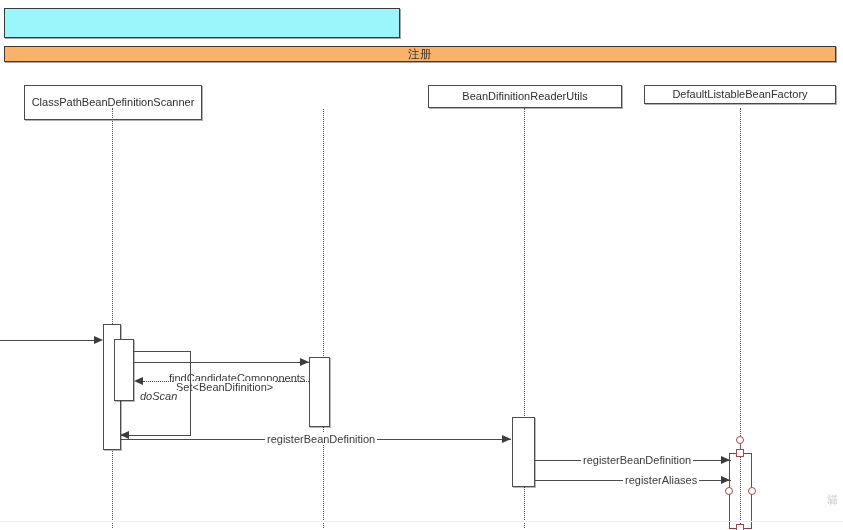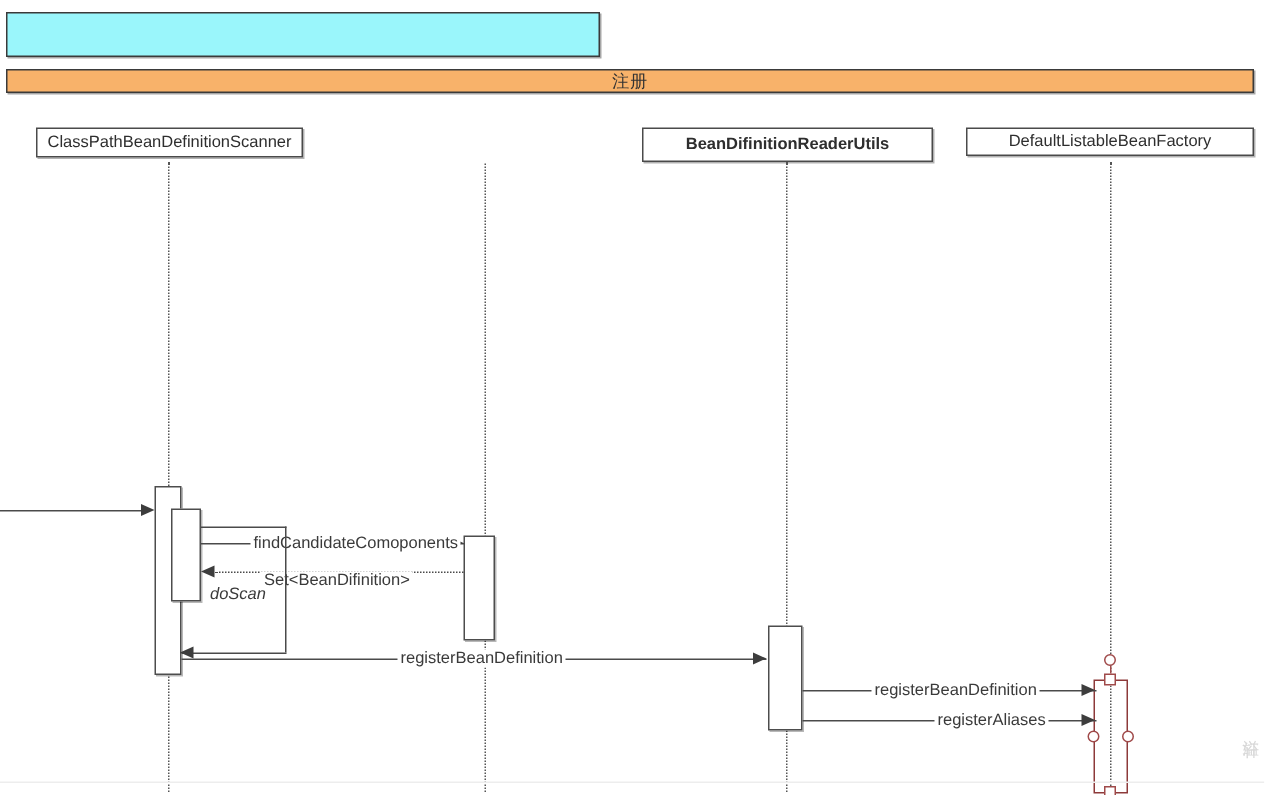--- a/index.html
+++ b/index.html
@@ -151,26 +151,26 @@
 <div id="canvas">
 
   <div class="frame-bar frame-bar-cyan">
     <span class="bar-label"></span>
   </div>
 
   <div class="frame-bar frame-bar-orange">
     <span class="bar-label">注册</span>
   </div>
 
-  <div class="lifeline-head" style="left:24px; top:85px; width:178px; height:20px;">
+  <div class="lifeline-head" style="left:24px; top:85px; width:178px; height:35px;">
     <span class="head-label">ClassPathBeanDefinitionScanner</span>
   </div>
 
 
-  <div class="lifeline-head" style="left:428px; top:85px; width:194px; height:23px;font-weight:bold;">
+  <div class="lifeline-head" style="left:428px; top:85px; width:194px; height:23px;">
     <span class="head-label">BeanDifinitionReaderUtils</span>
   </div>
 
   <div class="lifeline-head" style="left:644px; top:85px; width:192px; height:19px;">
     <span class="head-label">DefaultListableBeanFactory</span>
   </div>
 
   <div class="lifeline-line" style="left:112px; top:108px; height:420px;"></div>
   <div class="lifeline-line" style="left:323px; top:109px; height:419px;"></div>
   <div class="lifeline-line" style="left:524px; top:108px; height:420px;"></div>
@@ -184,21 +184,21 @@
 
   <div class="activation" style="left:512px; top:417px; width:23px; height:70px;"></div>
 
   <div class="activation selected" style="left:729px; top:453px; width:23px; height:76px;"></div>
 
   <div class="msg-line" style="left:0px; top:340px; width:95px;"></div>
   <div class="arrow-head right" style="left:94px; top:336px;"></div>
 
   <div class="msg-line" style="left:134px; top:362px; width:176px;"></div>
   <div class="arrow-head right" style="left:300px; top:358px;"></div>
-  <div class="msg-label" style="left:167px; top:356px;">findCandidateComoponents</div>
+  <div class="msg-label" style="left:167px; top:372px;">findCandidateComoponents</div>
 
   <div class="msg-line dotted" style="left:143px; top:381px; width:166px;"></div>
   <div class="arrow-head left" style="left:134px; top:377px;"></div>
   <div class="msg-label" style="left:174px; top:381px;text-align:center;">Set&lt;BeanDifinition&gt;</div>
 
   <div class="msg-line" style="left:134px; top:351px; width:57px;"></div>
 
   <div class="msg-vline" style="left:190px; top:351px; height:84px;"></div>
 
   <div class="msg-line" style="left:121px; top:435px; width:70px;"></div>

